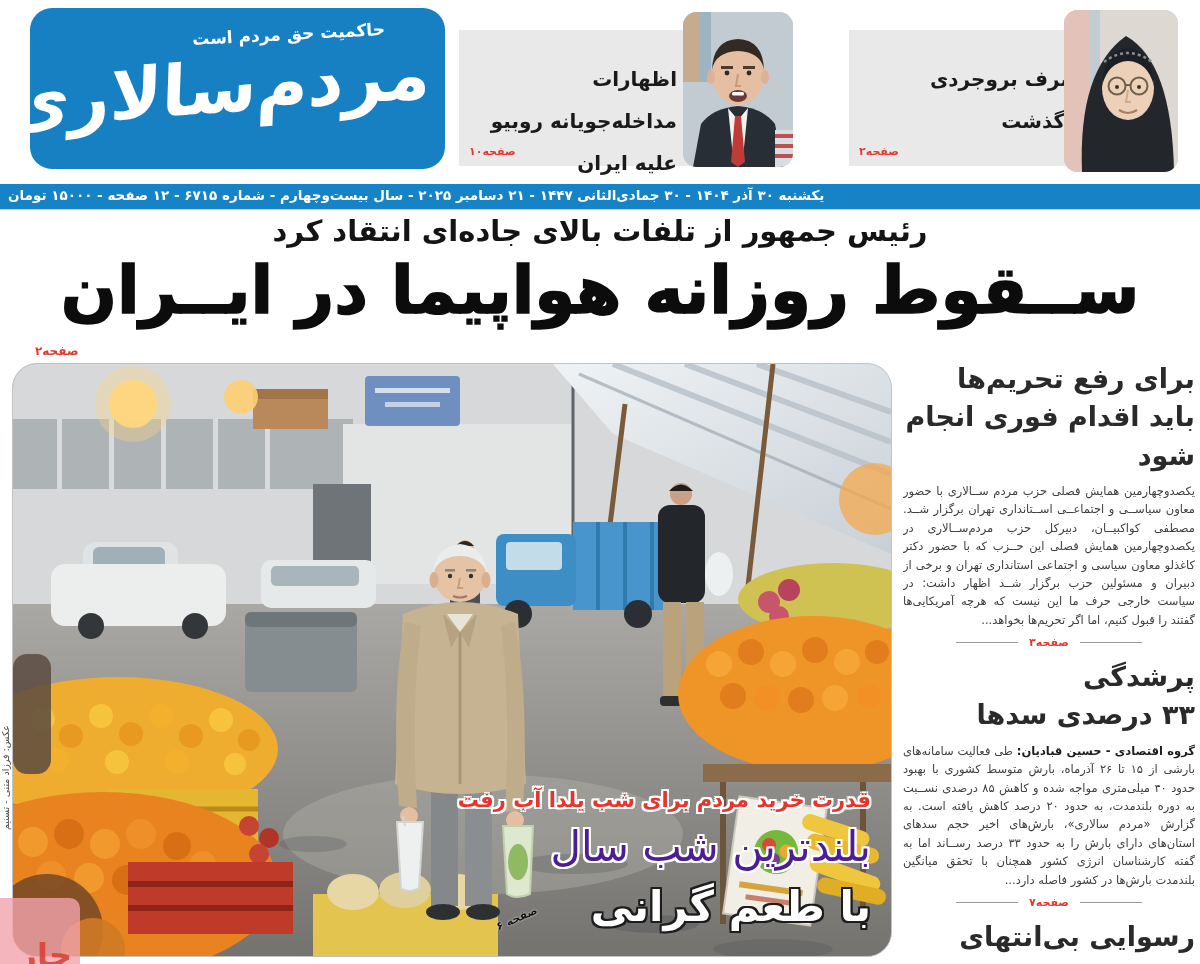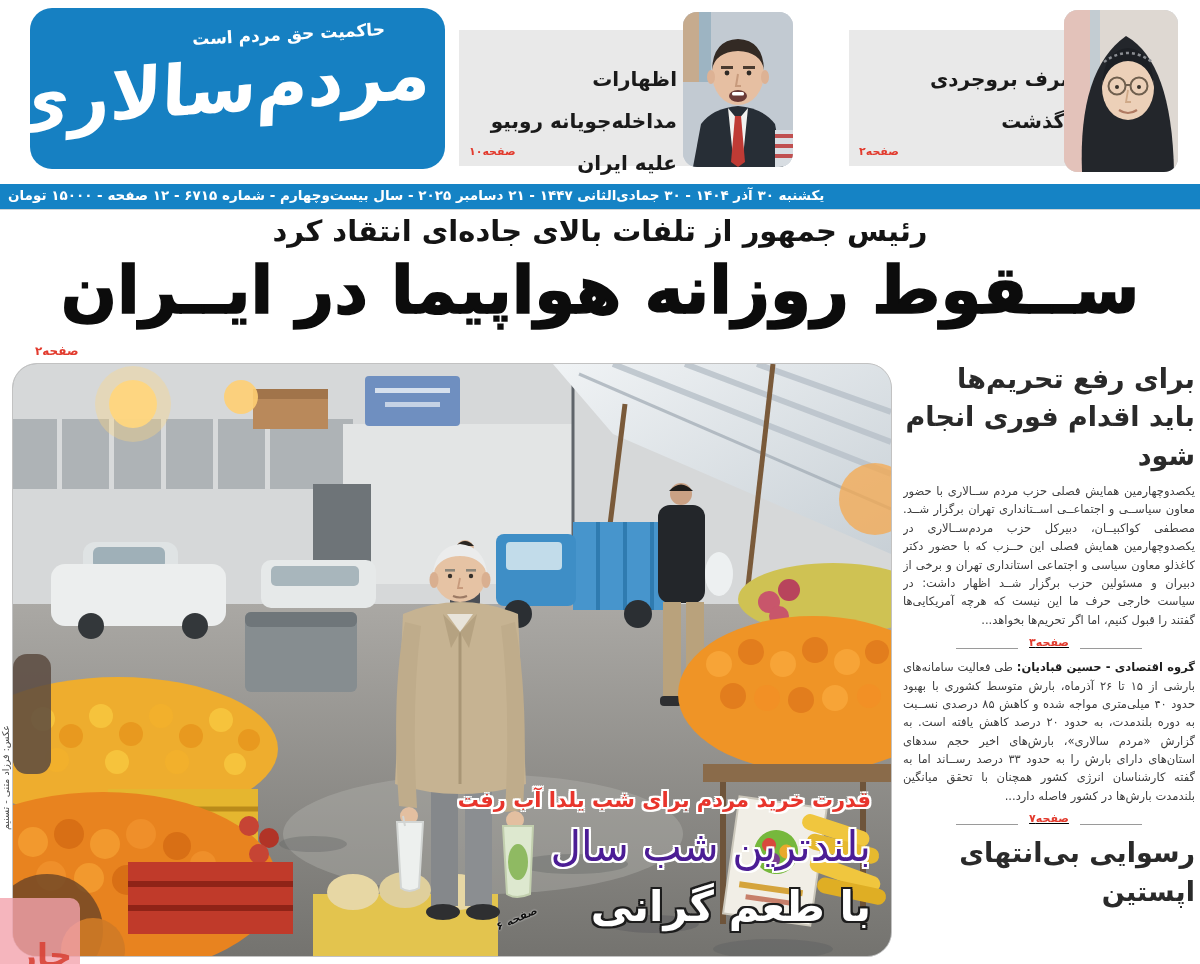--- a/index.html
+++ b/index.html
@@ -51,21 +51,21 @@
             background:rgba(243,163,172,0.8);border-top-right-radius:10px;}
   .watermark span{position:absolute;bottom:2px;right:8px;font-size:32px;font-weight:bold;
             color:#d94438;opacity:.9;}
   
   .col{position:absolute;left:903px;top:360px;width:292px;height:600px;overflow:hidden;}
   .story{margin-bottom:4px;}
   .story-title{font-size:27px;font-weight:bold;color:#2a2a2a;line-height:1.42;text-align:right;
             margin:0 0 7px 0;}
   .story-body{font-size:11.5px;color:#3e3e3e;line-height:1.6;text-align:justify;margin:0;}
   .story-body b{color:#1d1d1d;}
-  .ref-row{display:flex;align-items:flex-end;justify-content:center;gap:11px;margin:7px 0 9px 0;text-decoration:underline;}
+  .ref-row{display:flex;align-items:center;justify-content:center;gap:11px;margin:7px 0 9px 0;}
   .ref-row .rule{width:62px;height:1px;background:#9a9a9a;}
   .ref-row .ref{font-size:11px;font-weight:bold;color:#e23b2e;white-space:nowrap;}
 </style>
 </head>
 <body>
 
 <div class="page">
 
   <div class="logo-box">
     <div class="logo-tagline">حاکمیت حق مردم است</div>
@@ -353,20 +353,24 @@
       </h2>
       <p class="story-body"><b></b><span>یکصدوچهارمین همایش فصلی حزب مردم ســالاری با حضور معاون سیاســی و اجتماعــی اســتانداری تهران برگزار شــد. مصطفی کواکبیــان، دبیرکل حزب مردم‌ســالاری در یکصدوچهارمین همایش فصلی این حــزب که با حضور دکتر کاغذلو معاون سیاسی و اجتماعی استانداری تهران و برخی از دبیران و مسئولین حزب برگزار شــد اظهار داشت: در سیاست خارجی حرف ما این نیست که هرچه آمریکایی‌ها گفتند را قبول کنیم، اما اگر تحریم‌ها بخواهد...</span></p>
       <div class="ref-row">
         <span class="rule"></span>
         <span class="ref">صفحه۳</span>
         <span class="rule"></span>
       </div>
     </div>
 
     <div class="story">
+      <h2 class="story-title">
+        <span>پرشدگی</span><br>
+        <span>۳۳ درصدی سدها</span>
+      </h2>
       <p class="story-body"><b>گروه اقتصادی - حسین قبادیان:</b><span> طی فعالیت سامانه‌های بارشی از ۱۵ تا ۲۶ آذرماه، بارش متوسط کشوری با بهبود حدود ۴۰ میلی‌متری مواجه شده و کاهش ۸۵ درصدی نســبت به دوره بلندمدت، به حدود ۲۰ درصد کاهش یافته است. به گزارش «مردم سالاری»، بارش‌های اخیر حجم سدهای استان‌های دارای بارش را به حدود ۳۳ درصد رســاند اما به گفته کارشناسان انرژی کشور همچنان با تحقق میانگین بلندمدت بارش‌ها در کشور فاصله دارد...</span></p>
       <div class="ref-row">
         <span class="rule"></span>
         <span class="ref">صفحه۷</span>
         <span class="rule"></span>
       </div>
     </div>
 
     <div class="story">
       <h2 class="story-title">

